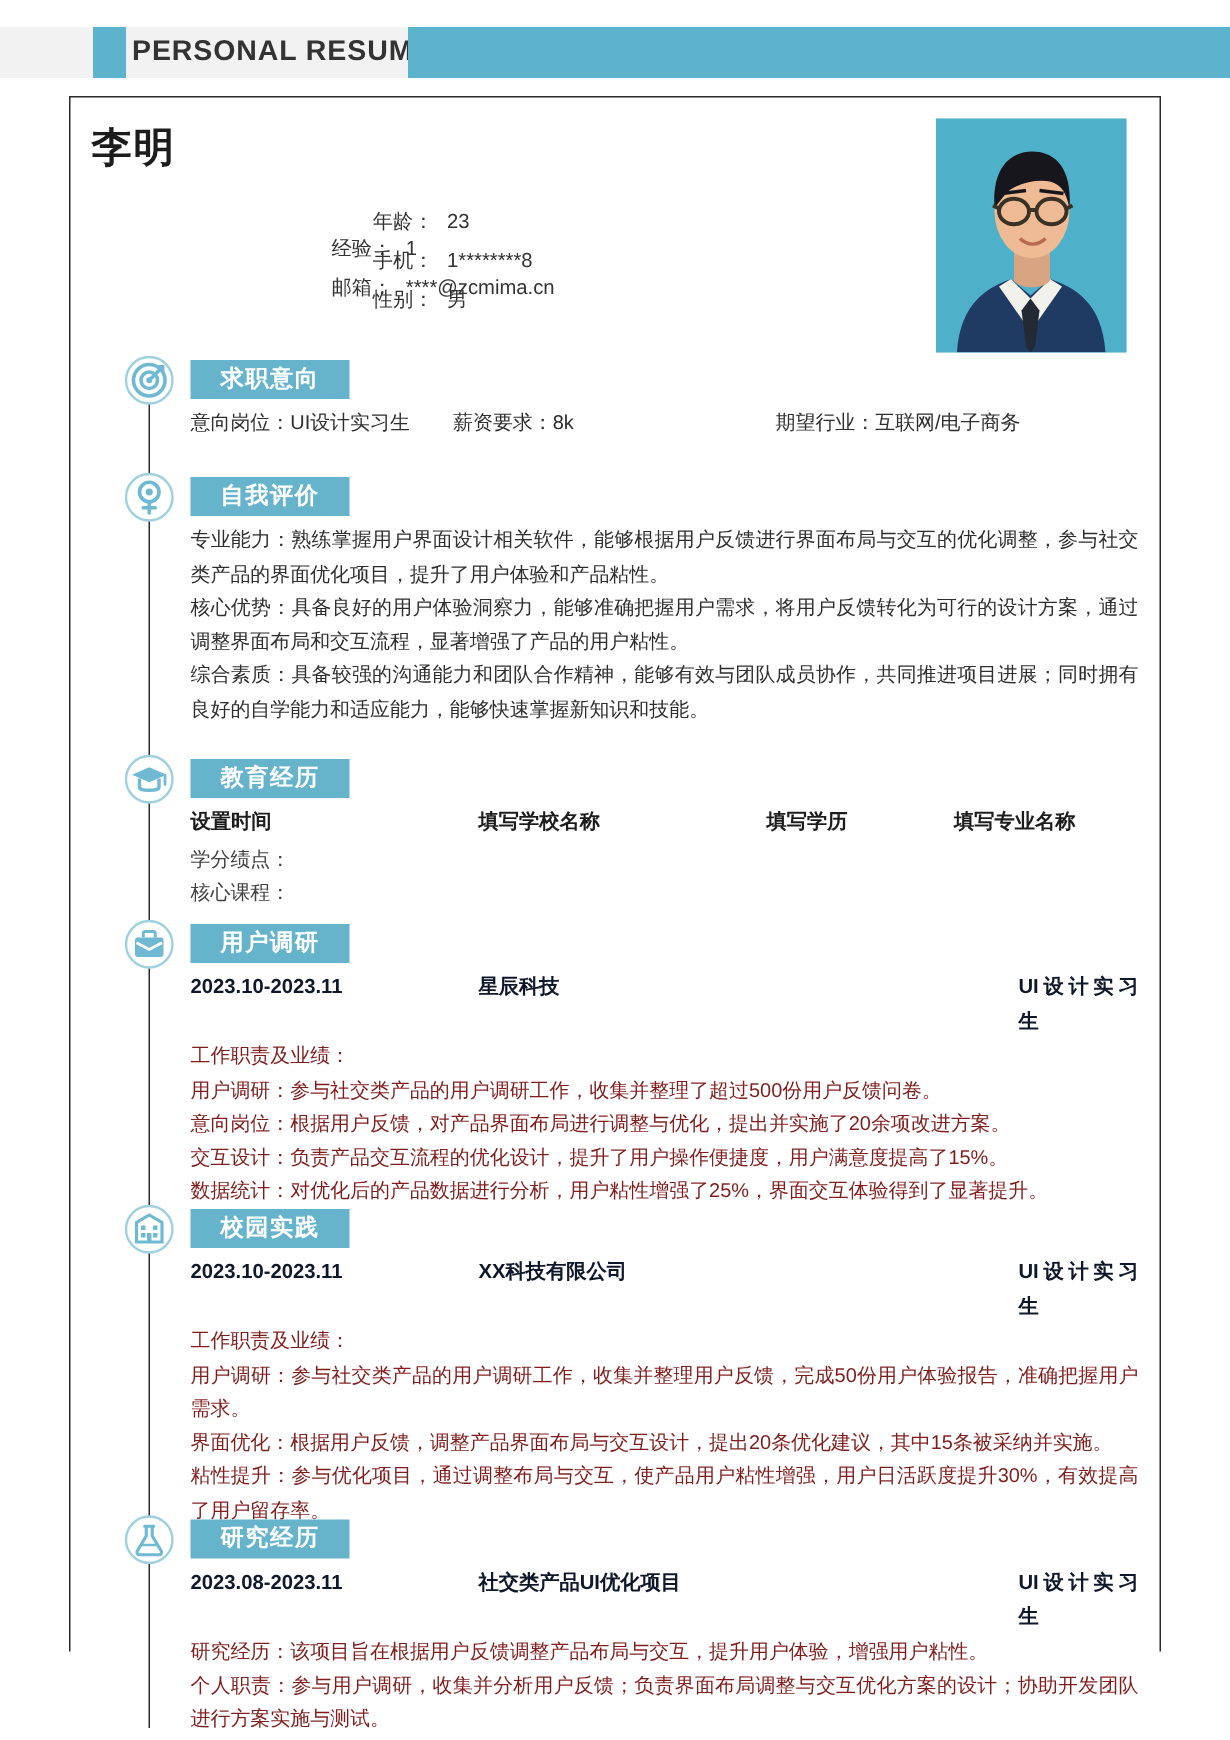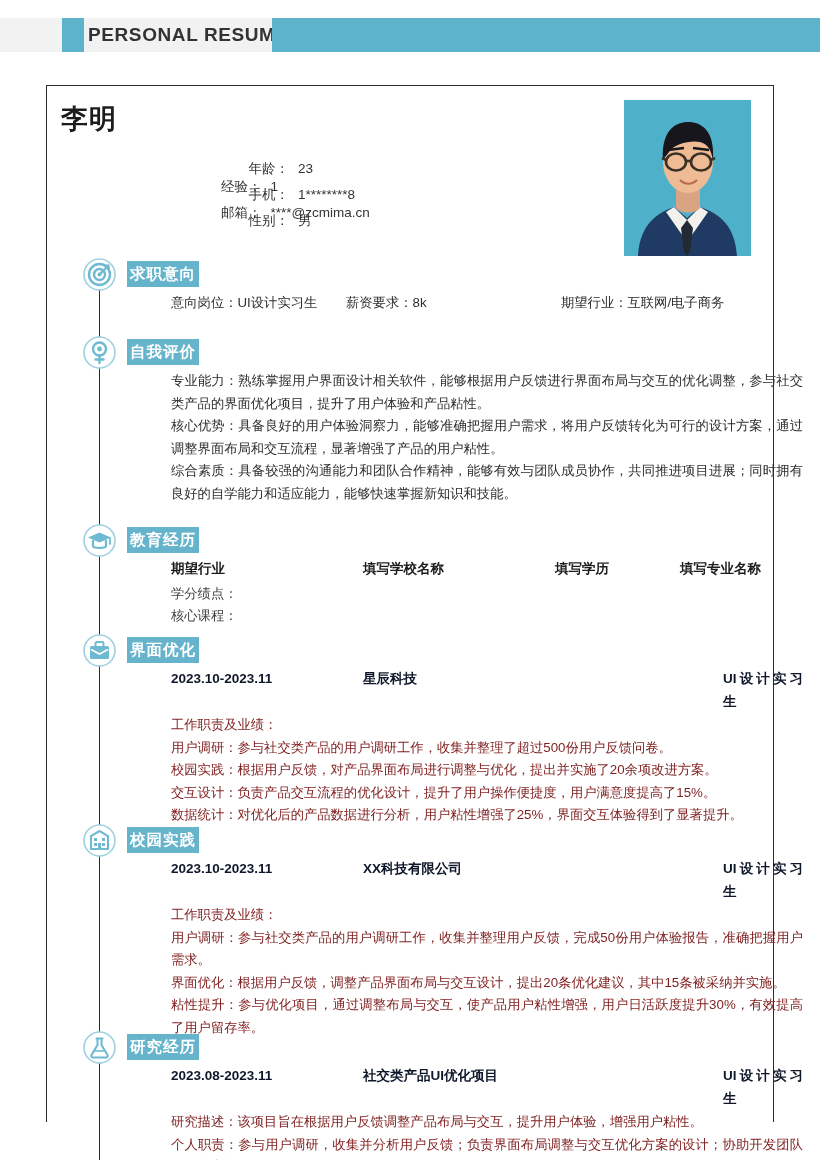--- a/index.html
+++ b/index.html
@@ -47,21 +47,21 @@
   .banner-bar-right {
     position: absolute;
     left: 272px; top: 18px;
     width: 548px; height: 34px;
     background: #5eb3cc;
   }
 
   
   .card {
     position: absolute;
-    left: 46px; top: 85px;
+    left: 46px; top: 64px;
     width: 728px;
     height: 1037px;
     border: 1px solid #2b2b2b;
     border-bottom: none;
     background: #ffffff;
   }
 
   
   .name {
     position: absolute;
@@ -115,39 +115,38 @@
     position: absolute;
     left: 36px; top: 0;
     width: 33px; height: 33px;
   }
   .sec-icon svg { display: block; width: 33px; height: 33px; }
 
   .sec-title {
     position: absolute;
     left: 80px; top: 3px;
     height: 26px;
-    padding: 0 3px;
+    padding: 0 20px;
     background: #66b3cc;
     color: #ffffff;
     font-size: 15.5px;
     font-weight: bold;
     line-height: 26px;
     letter-spacing: 1px;
     white-space: nowrap;
   }
 
   .sec-body {
     position: absolute;
     left: 80px; top: 34px;
     width: 632px;
     font-size: 13.3px;
     line-height: 22.5px;
     color: #2e2e2e;
     text-align: justify;
-    margin-left: 44px;
   }
   .sec-body p { margin: 0; }
 
   
   .intent-row { display: flex; font-size: 13.3px; color: #2e2e2e; }
   .intent-a { width: 175px; }
   .intent-b { width: 215px; }
   .intent-c { flex: 1; }
 
   
@@ -305,50 +304,50 @@
         <svg viewBox="0 0 33 33" aria-hidden="true">
           <circle cx="16.5" cy="16.5" r="15.5" fill="#ffffff" stroke="#9ed0df" stroke-width="1.6"></circle>
           <path d="M5 13.5 L16.5 8.5 L28 13.5 L16.5 18.5 Z" fill="#6fbad2"></path>
           <path d="M10 16 L10 22 C10 24.5 23 24.5 23 22 L23 16" fill="none" stroke="#6fbad2" stroke-width="2.3"></path>
           <path d="M27 14 L27 20" stroke="#6fbad2" stroke-width="1.8" stroke-linecap="round"></path>
         </svg>
       </div>
       <div class="sec-title">教育经历</div>
       <div class="sec-body">
         <div class="edu-head">
-          <div class="edu-h1">期望行业</div>
+          <div class="edu-h1">设置时间</div>
           <div class="edu-h2">填写学校名称</div>
           <div class="edu-h3">填写学历</div>
           <div class="edu-h4">填写专业名称</div>
         </div>
         <div class="edu-sub">学分绩点：</div>
         <div class="edu-sub">核心课程：</div>
       </div>
     </div>
 
     <div class="section" style="top:548px;">
       <div class="sec-icon">
         <svg viewBox="0 0 33 33" aria-hidden="true">
           <circle cx="16.5" cy="16.5" r="15.5" fill="#ffffff" stroke="#9ed0df" stroke-width="1.6"></circle>
           <rect x="7" y="12" width="19" height="13" rx="1.6" fill="#6fbad2"></rect>
           <path d="M12.5 12 L12.5 9.5 C12.5 8.6 13.2 8 14 8 L19 8 C19.8 8 20.5 8.6 20.5 9.5 L20.5 12" fill="none" stroke="#6fbad2" stroke-width="2"></path>
           <path d="M8 15.5 L16.5 20 L25 15.5" fill="none" stroke="#ffffff" stroke-width="1.8"></path>
         </svg>
       </div>
-      <div class="sec-title">界面优化</div>
+      <div class="sec-title">用户调研</div>
       <div class="sec-body">
         <div class="exp-head">
           <div class="exp-date">2023.10-2023.11</div>
           <div class="exp-org">星辰科技</div>
           <div class="exp-role">UI设计实习生</div>
         </div>
         <div class="exp-lines">
           <p>工作职责及业绩：</p>
           <p>用户调研：参与社交类产品的用户调研工作，收集并整理了超过500份用户反馈问卷。</p>
-          <p>校园实践：根据用户反馈，对产品界面布局进行调整与优化，提出并实施了20余项改进方案。</p>
+          <p>意向岗位：根据用户反馈，对产品界面布局进行调整与优化，提出并实施了20余项改进方案。</p>
           <p>交互设计：负责产品交互流程的优化设计，提升了用户操作便捷度，用户满意度提高了15%。</p>
           <p>数据统计：对优化后的产品数据进行分析，用户粘性增强了25%，界面交互体验得到了显著提升。</p>
         </div>
       </div>
     </div>
 
     <div class="section" style="top:738px;">
       <div class="sec-icon">
         <svg viewBox="0 0 33 33" aria-hidden="true">
           <circle cx="16.5" cy="16.5" r="15.5" fill="#ffffff" stroke="#9ed0df" stroke-width="1.6"></circle>
@@ -386,21 +385,21 @@
         </svg>
       </div>
       <div class="sec-title">研究经历</div>
       <div class="sec-body">
         <div class="exp-head">
           <div class="exp-date">2023.08-2023.11</div>
           <div class="exp-org">社交类产品UI优化项目</div>
           <div class="exp-role">UI设计实习生</div>
         </div>
         <div class="exp-lines">
-          <p>研究描述：该项目旨在根据用户反馈调整产品布局与交互，提升用户体验，增强用户粘性。</p>
+          <p>研究经历：该项目旨在根据用户反馈调整产品布局与交互，提升用户体验，增强用户粘性。</p>
           <p>个人职责：参与用户调研，收集并分析用户反馈；负责界面布局调整与交互优化方案的设计；协助开发团队进行方案实施与测试。</p>
 
         </div>
       </div>
     </div>
 
   </div>
 </div>
 
 </body></html>

